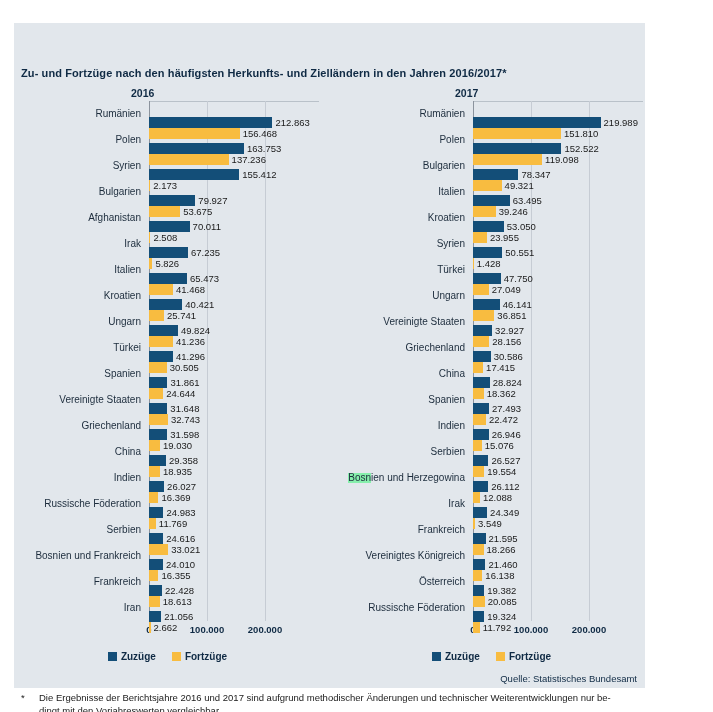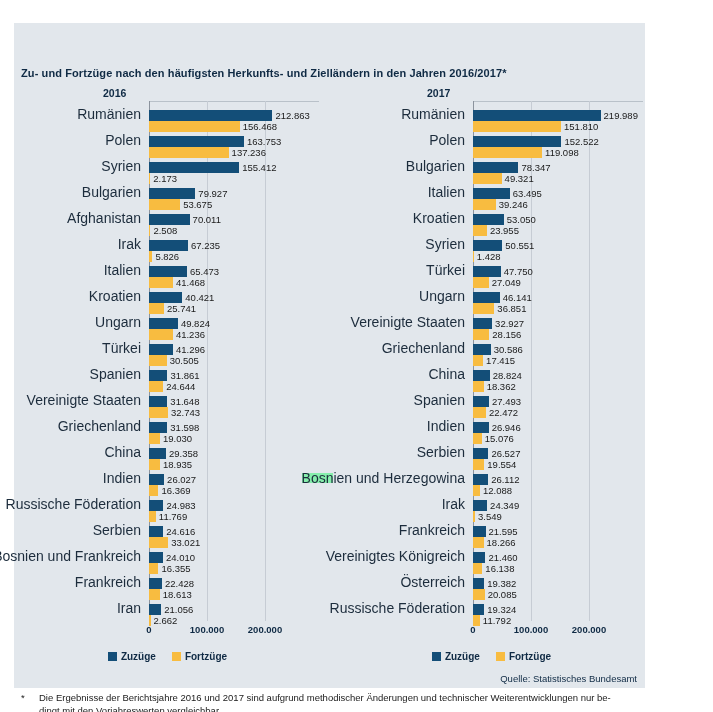--- a/index.html
+++ b/index.html
@@ -1,30 +1,30 @@
 <!DOCTYPE html>
 <html><head>
 <meta charset="utf-8">
 <style>
   html,body{margin:0;padding:0;background:#ffffff;}
   body{width:713px;height:712px;position:relative;font-family:"Liberation Sans",sans-serif;-webkit-font-smoothing:antialiased;}
   .panel{position:absolute;left:14px;top:23px;width:631px;height:665px;background:#e2e7ec;box-sizing:border-box;padding:8px 0 0 0;}
   .title{font-size:11px;font-weight:bold;color:#0f2a44;padding:0 8px 0 7px;letter-spacing:.1px;margin-top:36px;}
   .charts-row{display:flex;gap:17px;margin-top:7px;}
   .chart{width:307px;box-sizing:border-box;}
-  .year{margin-left:89px;font-size:10.5px;font-weight:bold;color:#0f2a44;height:15px;line-height:15px;}
+  .year{margin-left:117px;font-size:10.5px;font-weight:bold;color:#0f2a44;height:15px;line-height:15px;}
   .rows{position:relative;}
   .gridline,.axisline{position:absolute;top:0;bottom:0;width:1px;z-index:0;}
   .gridline{background:#c6ccd4;}
   .axisline{background:#8b939d;}
   .topline{position:absolute;top:0;left:135px;right:2px;height:1px;background:#b9c1c9;z-index:0;}
   .row{position:relative;z-index:1;display:flex;height:26px;}
-  .clabel{width:135px;box-sizing:border-box;padding-right:8px;text-align:right;font-size:14px;color:#1c2c3c;display:flex;align-items:center;justify-content:flex-end;line-height:10px;white-space:nowrap;}
+  .clabel{width:135px;box-sizing:border-box;padding-right:8px;text-align:right;font-size:10px;color:#1c2c3c;display:flex;align-items:center;justify-content:flex-end;line-height:10px;white-space:nowrap;}
   .hl{background:#a9c9e8;}
-  .bars{flex:1;padding-top:9px;}
+  .bars{flex:1;padding-top:16px;}
   .barline{height:11px;display:flex;align-items:center;}
   .bar{height:11px;flex:none;}
   .val{font-size:9.5px;color:#1a1a1a;margin-left:3px;white-space:nowrap;line-height:11px;}
   .xaxis{position:relative;height:16px;margin-left:135px;}
   .xaxis span{position:absolute;top:3px;transform:translateX(-50%);font-size:9.5px;font-weight:bold;color:#0f2a44;white-space:nowrap;}
   .legend{display:flex;justify-content:center;gap:16px;margin-top:13px;height:13px;align-items:center;}
   .key{display:flex;align-items:center;gap:4px;font-size:10px;font-weight:bold;color:#0f2a44;}
   .sq{width:9px;height:9px;display:inline-block;}
   .source{ text-align:right;padding-right:8px;margin-top:10px;font-size:9.5px;color:#0f2a44;}
   .footnote{display:flex;margin-top:7px;padding:0 10px 0 7px;font-size:9.5px;color:#1a1a1a;line-height:13px;}

